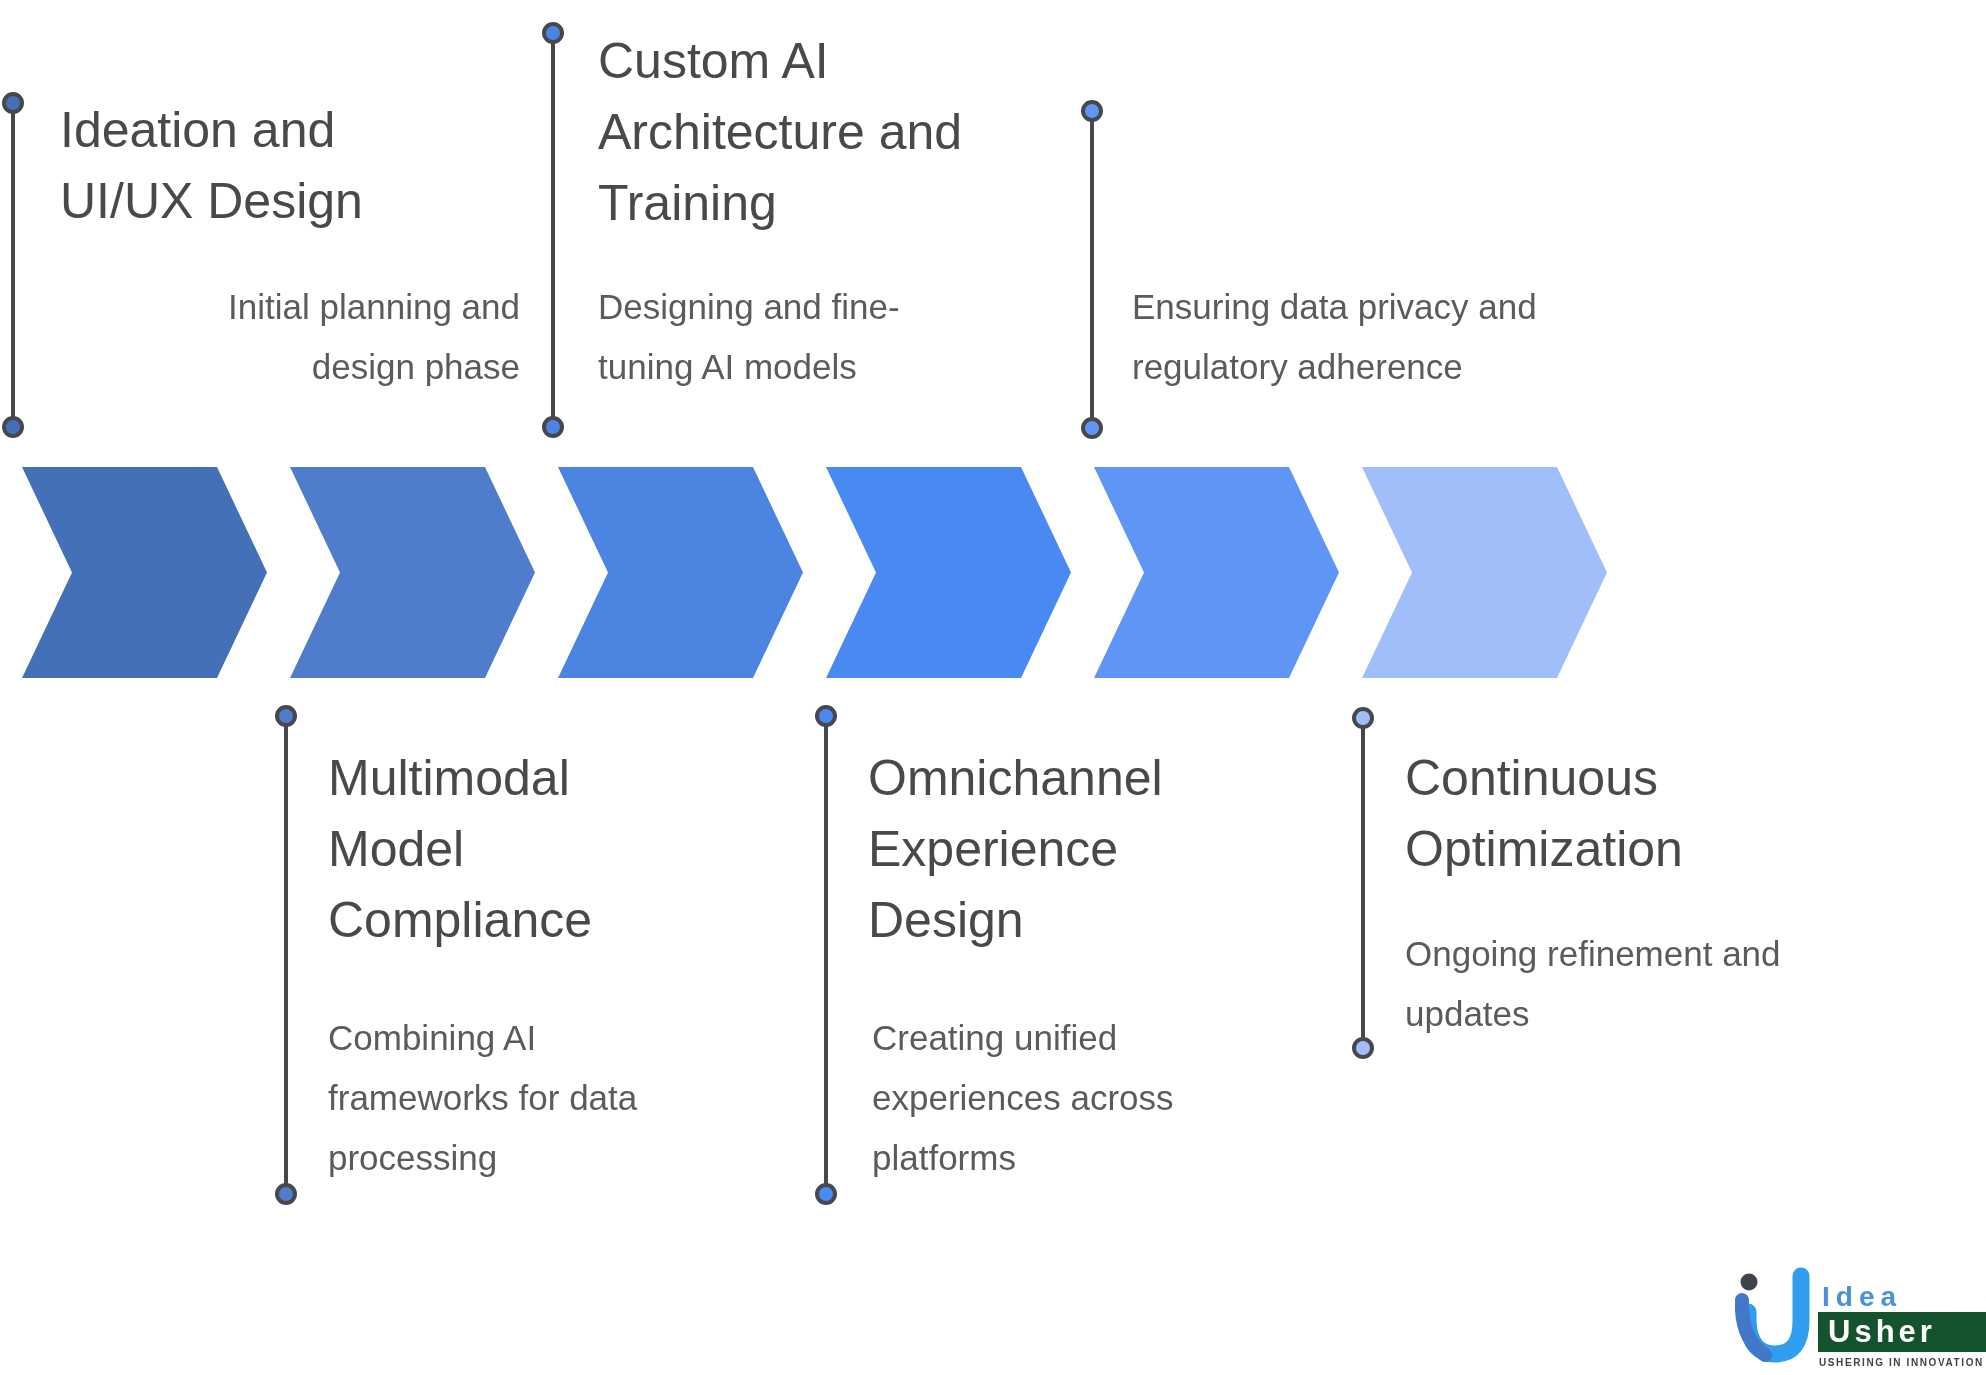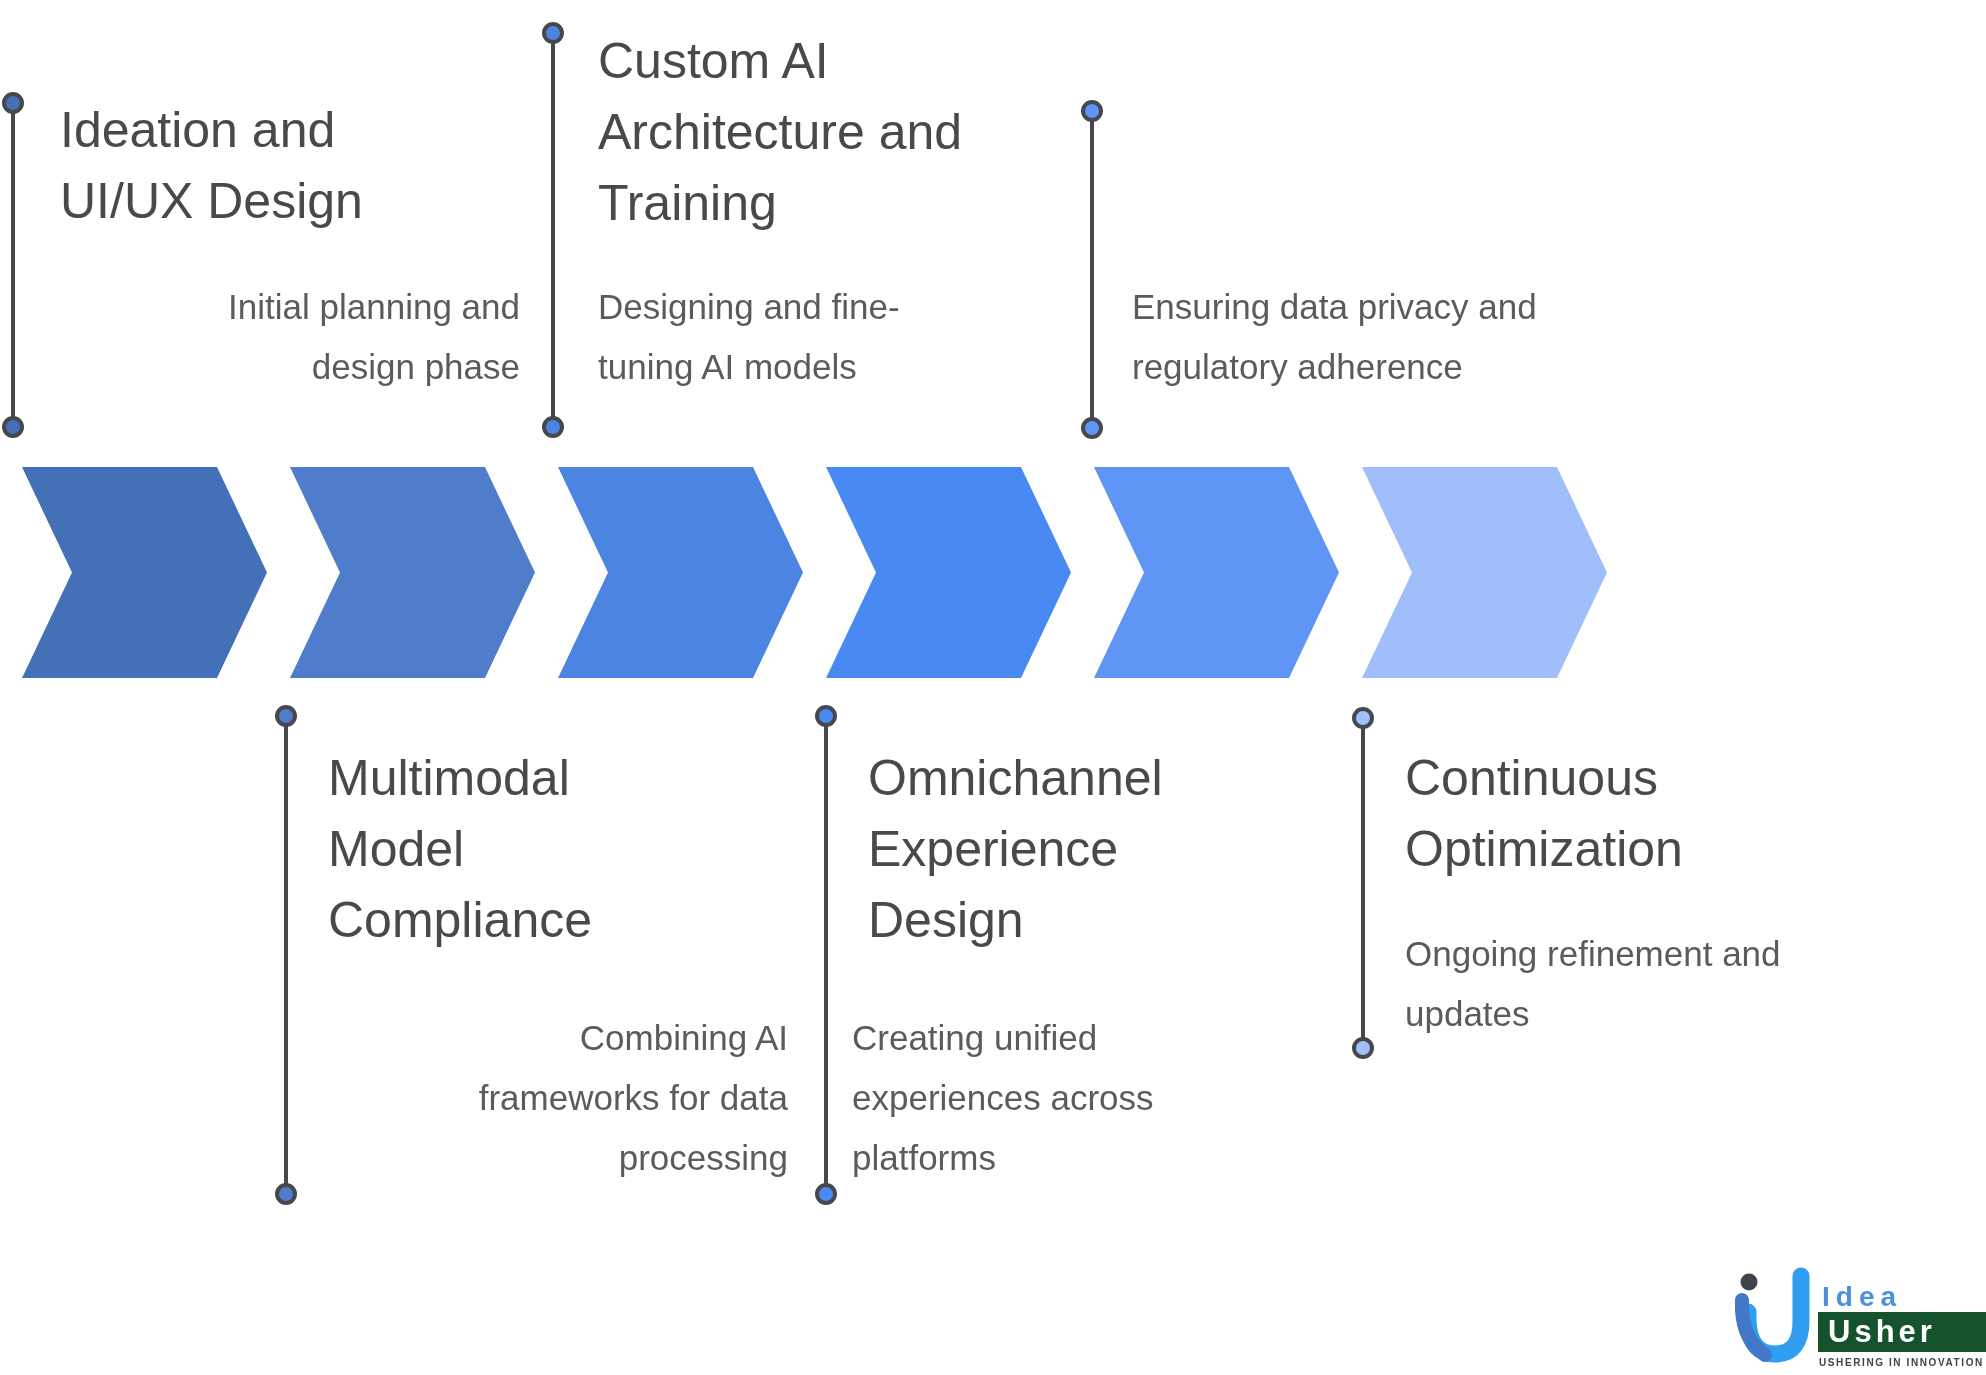--- a/index.html
+++ b/index.html
@@ -118,28 +118,28 @@
 Training</div>
   <div class="desc" style="left:598px;top:277px;width:460px;">Designing and fine-
 tuning AI models</div>
 
   <div class="desc" style="left:1132px;top:277px;width:500px;">Ensuring data privacy and
 regulatory adherence</div>
 
   <div class="title" style="left:328px;top:743px;width:420px;">Multimodal
 Model
 Compliance</div>
-  <div class="desc" style="left:328px;top:1008px;width:460px;text-align:right;">Combining AI
+  <div class="desc" style="left:328px;top:1008px;width:460px;">Combining AI
 frameworks for data
 processing</div>
 
   <div class="title" style="left:868px;top:743px;width:420px;">Omnichannel
 Experience
 Design</div>
-  <div class="desc" style="left:852px;top:1008px;width:460px;">Creating unified
+  <div class="desc" style="left:872px;top:1008px;width:460px;">Creating unified
 experiences across
 platforms</div>
 
   <div class="title" style="left:1405px;top:743px;width:420px;">Continuous
 Optimization</div>
   <div class="desc" style="left:1405px;top:924px;width:500px;">Ongoing refinement and
 updates</div>
 
   <div>
     <svg class="logo-mark" width="82" height="104" viewBox="0 0 82 104">

